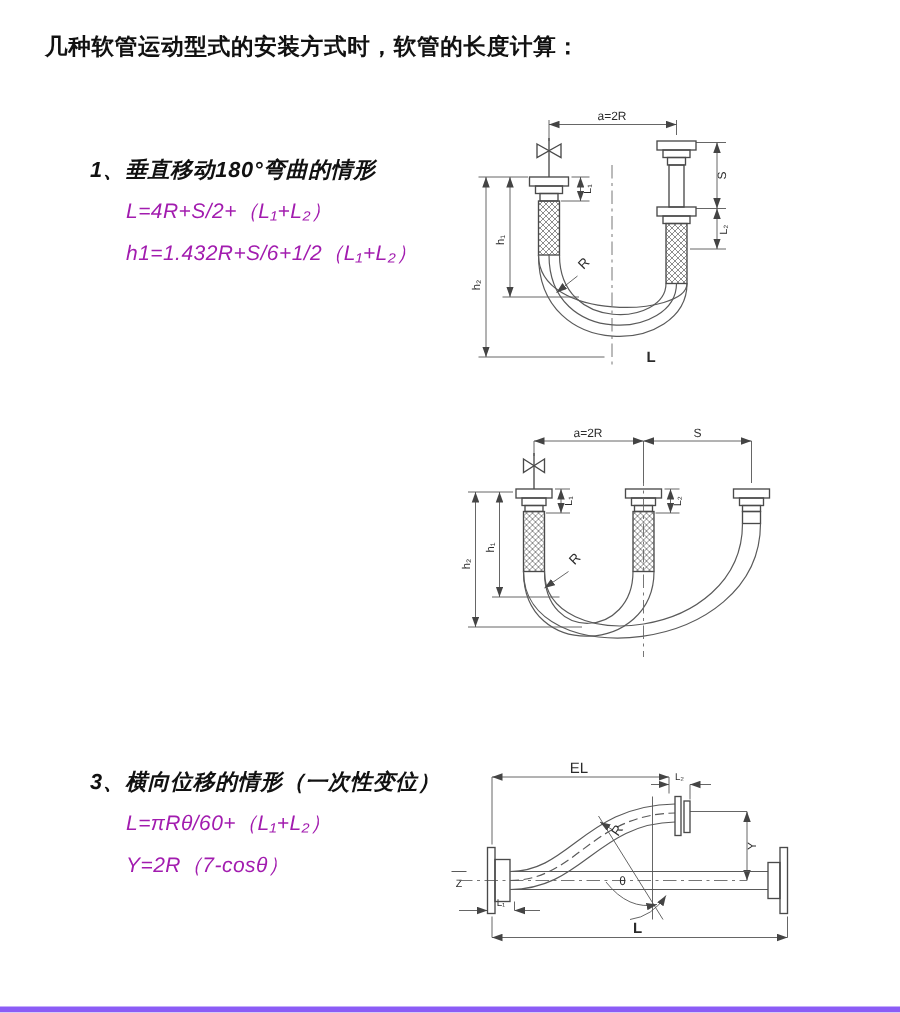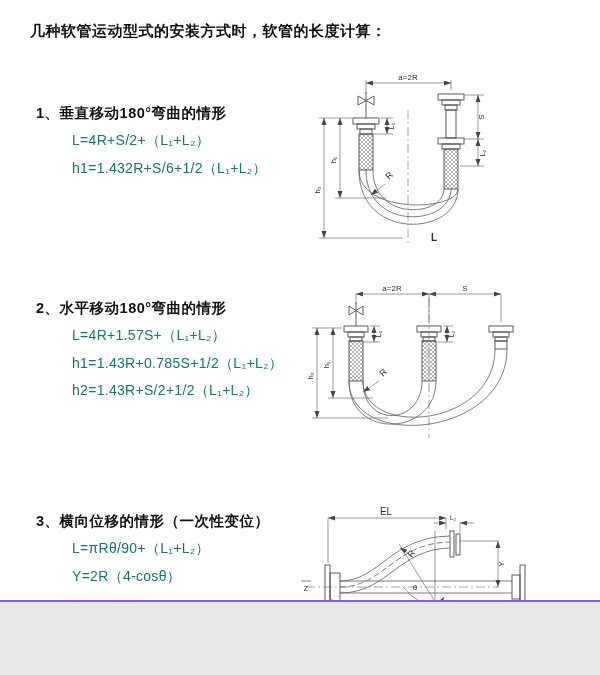--- a/index.html
+++ b/index.html
@@ -1,28 +1,28 @@
 <!DOCTYPE html>
 <html><head>
 <meta charset="utf-8">
 <style>
   html,body{margin:0;padding:0;background:#e8e8e8;}
   .page{
-    position:relative;width:600px;height:602px;background:#ffffff;
+    position:relative;width:600px;height:675px;background:#ffffff;
     font-family:"Liberation Sans","DejaVu Sans",sans-serif;color:#1a1a1a;
     overflow:hidden;margin:0 auto;
-    border-bottom:2px solid #8b5cf6;box-sizing:border-box;
+    border-bottom:4px solid #8b5cf6;box-sizing:border-box;
   }
   .title{
     position:absolute;left:30px;top:22px;font-size:15px;font-weight:700;
     letter-spacing:0.5px;color:#111;
   }
-  .sec{position:absolute;left:36px;}
+  .sec{position:absolute;left:60px;font-style:italic;}
   .sec .heading{font-size:14.5px;font-weight:700;letter-spacing:0.5px;color:#111;margin-bottom:9px;}
-  .sec .formula{font-size:14px;font-weight:500;color:#0f766e;margin-left:36px;margin-bottom:9.5px;letter-spacing:0.3px;}
+  .sec .formula{font-size:14px;font-weight:500;color:#a21caf;margin-left:24px;margin-bottom:9.5px;letter-spacing:0.3px;}
   .diag{position:absolute;}
   svg{display:block;}
   svg text{font-family:"Liberation Sans","DejaVu Sans",sans-serif;fill:#2b2b2b;}
   .drw{stroke:#4a4a4a;stroke-width:0.9;fill:none;}
   .drw2{stroke:#5a5a5a;stroke-width:0.8;fill:none;}
   .dim{stroke:#555;stroke-width:0.6;fill:none;}
   .cl{stroke:#666;stroke-width:0.6;fill:none;stroke-dasharray:9 3 2 3;}
   .hd{stroke-dasharray:6 3;}
 </style>
 </head>
@@ -31,31 +31,25 @@
 <div class="page">
 
   <div class="title">几种软管运动型式的安装方式时，软管的长度计算：</div>
 
   <div class="sec" style="top:104px;">
     <div class="heading">1、垂直移动180°弯曲的情形</div>
     <div class="formula">L=4R+S/2+（L₁+L₂）</div>
     <div class="formula">h1=1.432R+S/6+1/2（L₁+L₂）</div>
   </div>
 
-  <div class="sec" style="top:299px;">
-    <div class="heading">2、水平移动180°弯曲的情形</div>
-    <div class="formula">L=4R+1.57S+（L₁+L₂）</div>
-    <div class="formula">h1=1.43R+0.785S+1/2（L₁+L₂）</div>
-    <div class="formula">h2=1.43R+S/2+1/2（L₁+L₂）</div>
-  </div>
 
   <div class="sec" style="top:512px;">
     <div class="heading">3、横向位移的情形（一次性变位）</div>
-    <div class="formula">L=πRθ/90+（L₁+L₂）</div>
-    <div class="formula">Y=2R（4-cosθ）</div>
+    <div class="formula">L=πRθ/60+（L₁+L₂）</div>
+    <div class="formula">Y=2R（7-cosθ）</div>
   </div>
 
   <div class="diag" style="left:308px;top:68px;">
     <svg width="284" height="192" viewBox="0 0 284 192">
       <defs>
         <marker id="d1aE" markerWidth="8" markerHeight="6" refX="7" refY="2.5" orient="auto" markerUnits="userSpaceOnUse">
             <path d="M0,0 L7,2.5 L0,5 z" fill="#444"></path>
           </marker>
         <marker id="d1aS" markerWidth="8" markerHeight="6" refX="0" refY="2.5" orient="auto" markerUnits="userSpaceOnUse">
             <path d="M7,0 L0,2.5 L7,5 z" fill="#444"></path>

